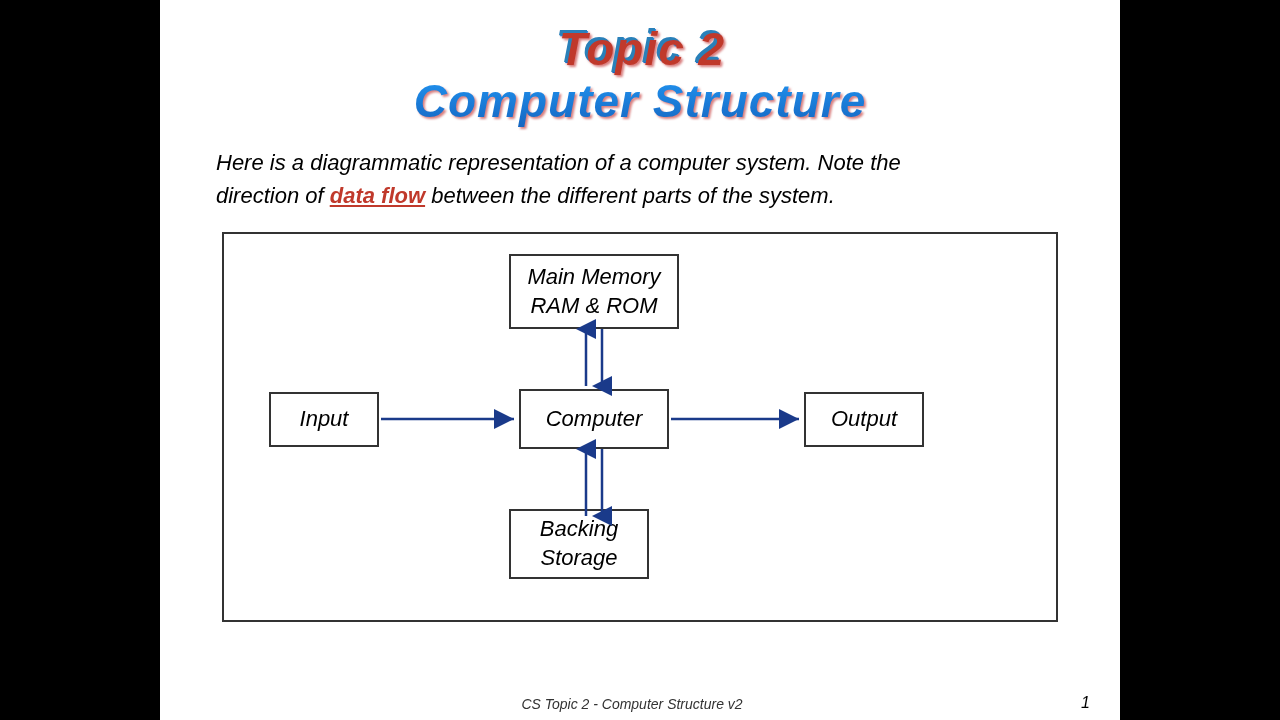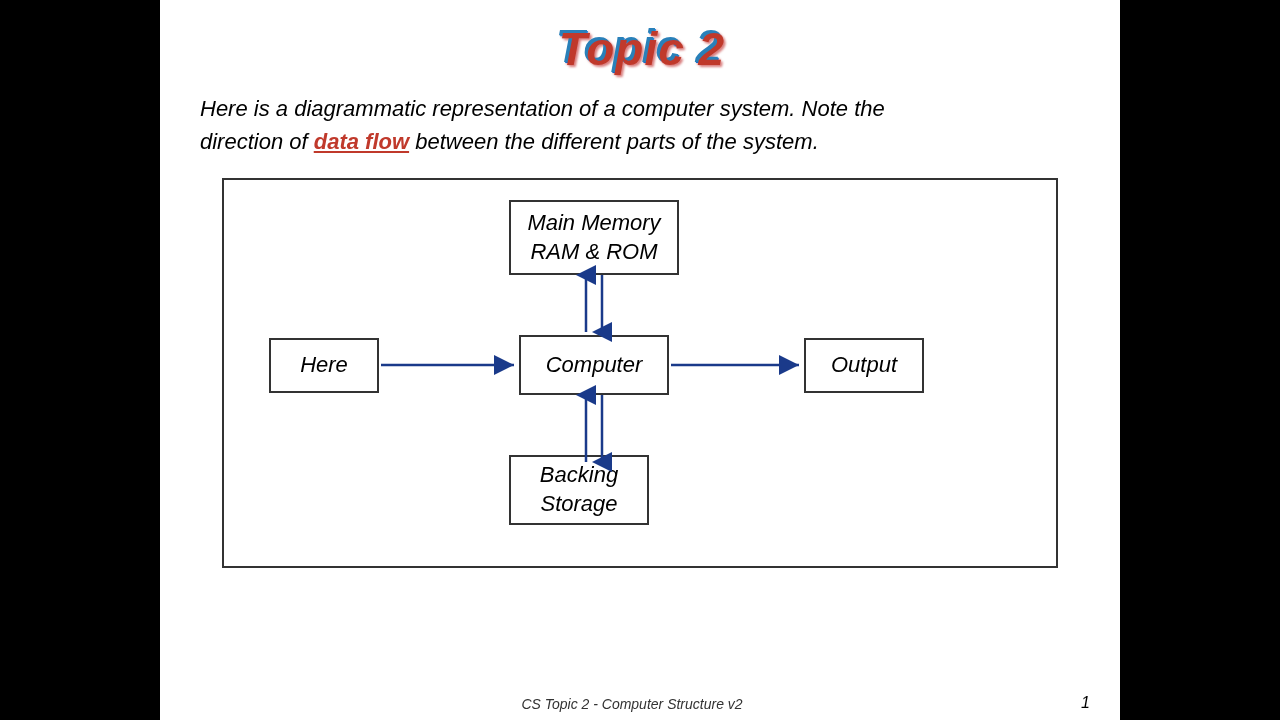--- a/index.html
+++ b/index.html
@@ -57,21 +57,21 @@
       filter: drop-shadow(2px 2px 1px rgba(180,0,0,0.5));
     }
 
     .description {
       font-size: 22px;
       color: #000;
       line-height: 1.5;
       width: 100%;
       max-width: 700px;
       align-self: flex-start;
-      margin-left: 0px;
+      margin-left: 16px;
       margin-bottom: 20px;
     }
 
     .description .highlight {
       color: #c0392b;
       font-weight: bold;
       text-decoration: underline;
     }
 
     .diagram-container {
@@ -162,38 +162,39 @@
       color: #000;
     }
   </style>
 </head>
 <body>
 
 <div class="slide">
 
   <div class="title-block">
     <div class="title-line1">Topic 2</div>
+    <div class="title-line2">Computer Structure</div>
   </div>
 
   <div class="description">
     <span>Here is a diagrammatic representation of a computer system.   Note the direction of </span><span class="highlight">data flow</span><span> between the different parts of the system.</span>
   </div>
 
   <div class="diagram-container">
 
     <div class="box box-memory">
       <span>Main Memory<br>RAM &amp; ROM</span>
     </div>
 
     <div class="box box-processor">
       <span>Computer</span>
     </div>
 
     <div class="box box-input">
-      <span>Here</span>
+      <span>Input</span>
     </div>
 
     <div class="box box-output">
       <span>Output</span>
     </div>
 
     <div class="box box-storage">
       <span>Backing<br>Storage</span>
     </div>
 

